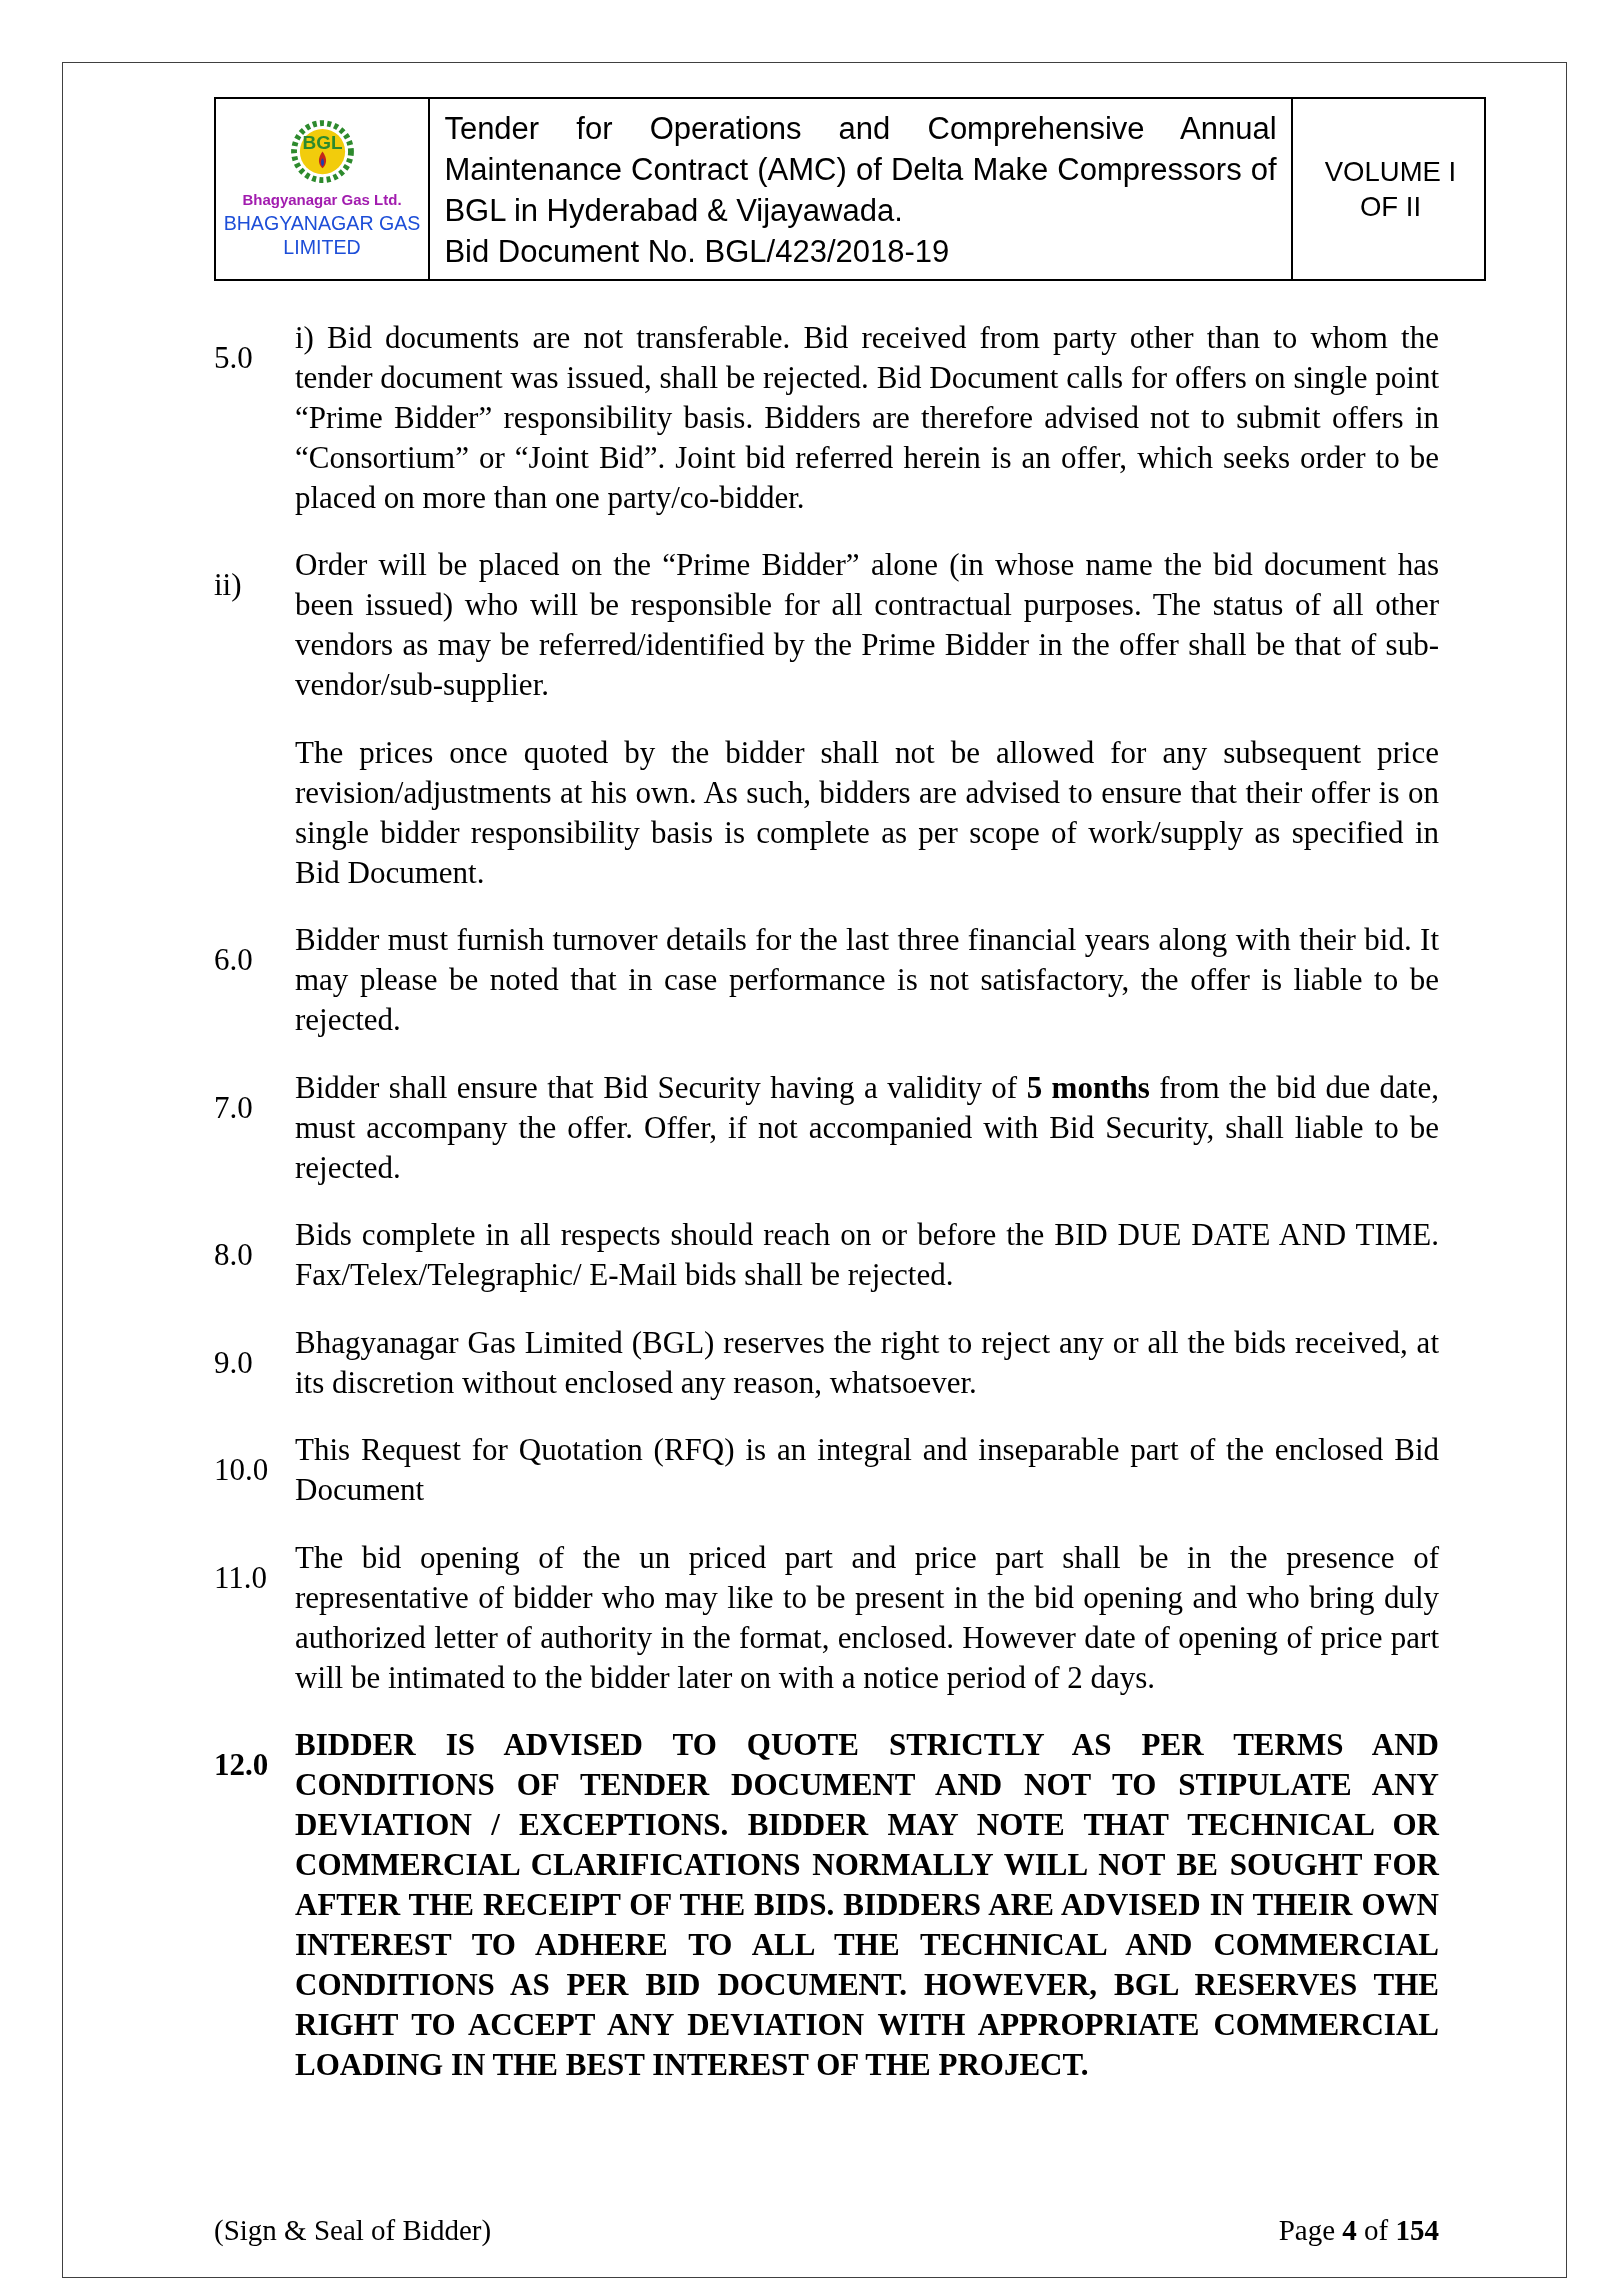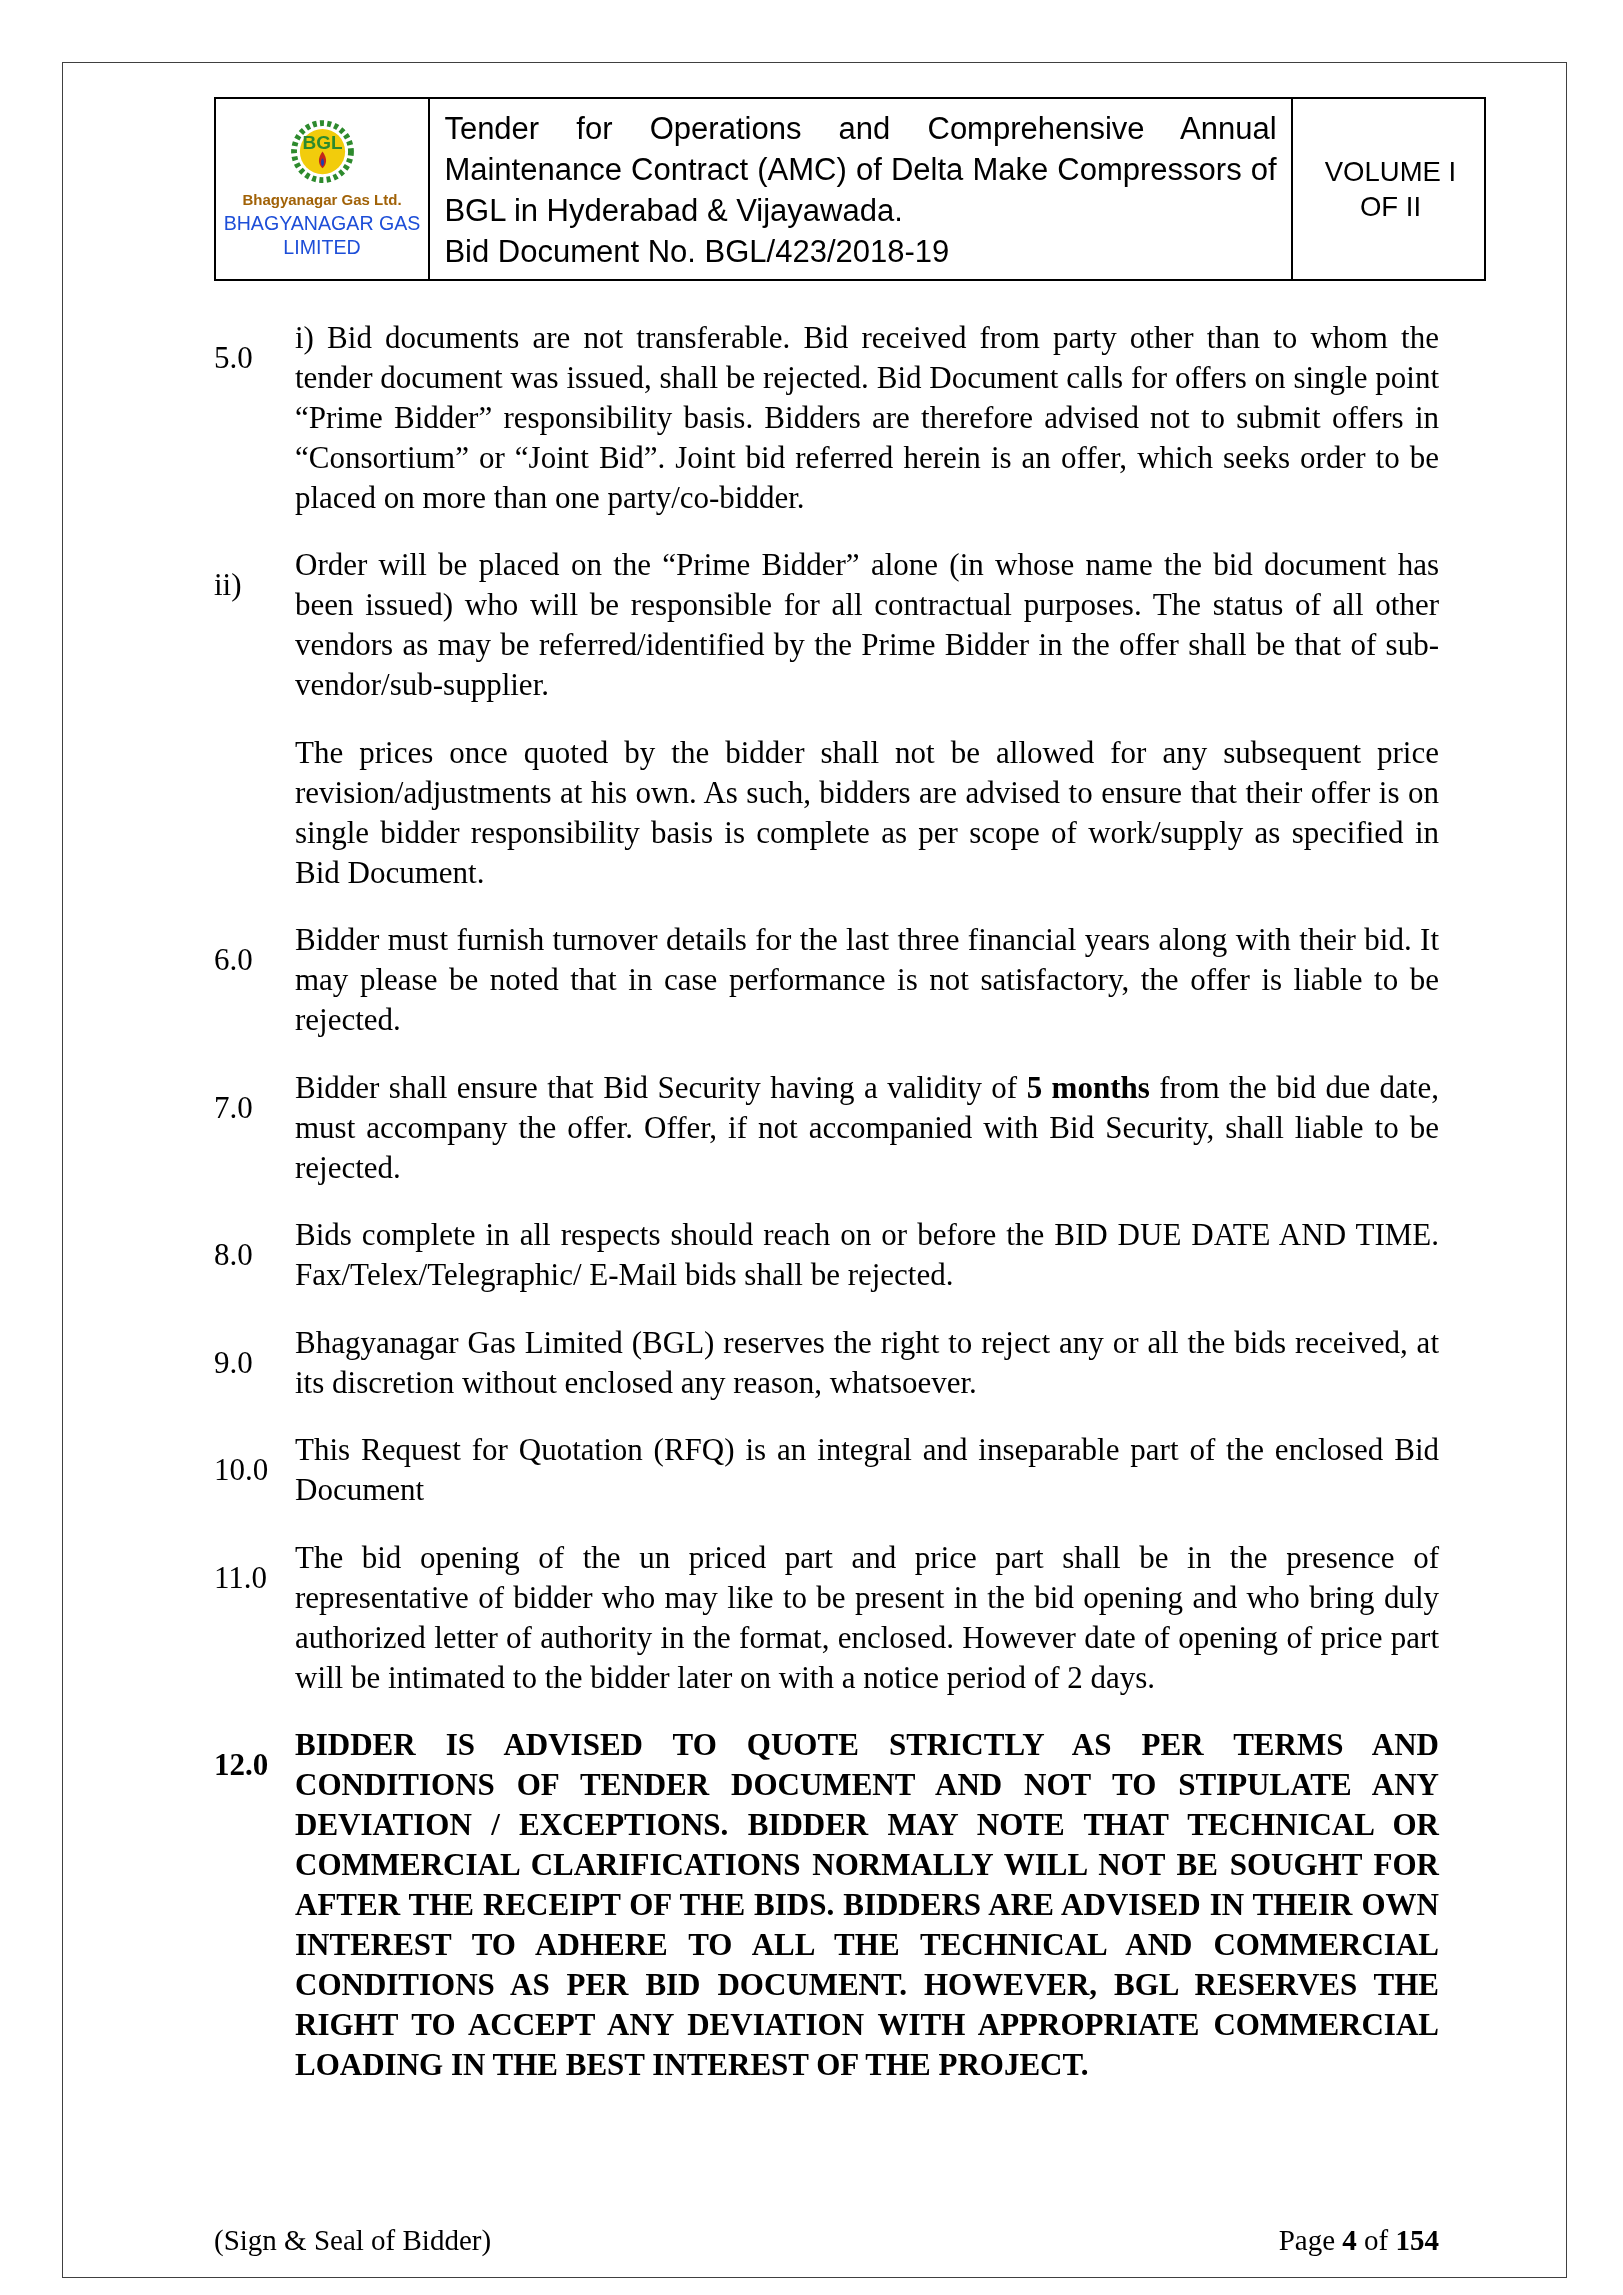--- a/index.html
+++ b/index.html
@@ -23,21 +23,21 @@
   .header-cell { border-right:2px solid #000; }
   .header-cell:last-child { border-right:none; }
 
   .logo-cell {
     display:flex; flex-direction:column; align-items:center; justify-content:center;
     padding:6.5px 3.9px;
     font-family:"Liberation Sans", sans-serif;
   }
   .logo-svg { width:77px; height:73px; display:block; }
   .logo-bgl-text { font:bold 26px "Liberation Sans", sans-serif; }
-  .logo-caption { font-size:15px; line-height:17.7px; color:#a16207; font-weight:bold; }
+  .logo-caption { font-size:15px; line-height:17.7px; color:#a21caf; font-weight:bold; }
   .company-name { font-size:19.6px; line-height:24px; text-align:center; margin-top:2.6px; color:#1d4ed8; }
 
   .title-cell { padding:9.2px 14.4px 6.5px 14.4px; font-family:"Liberation Sans", sans-serif; }
   .tender-title { font-size:31px; line-height:41px; text-align:justify; }
   .bid-doc-number { font-size:31px; line-height:41px; }
 
   .volume-cell {
     display:flex; flex-direction:column; align-items:center; justify-content:center;
     font-family:"Liberation Sans", sans-serif;
     font-size:27.5px; line-height:35px; text-align:center;
@@ -46,21 +46,21 @@
   
   .clause-list { margin:37px 0 0 151px; width:1225px; }
   .clause { display:flex; margin-bottom:27.5px; }
   .clause-num { width:81px; flex:none; font-size:31px; line-height:40px;margin-top:20px; }
   .clause-text { flex:1; font-size:31px; line-height:40px; text-align:justify; }
   .clause.bold-row { margin-top:17px; }
   .clause.bold-row .clause-text, .clause.bold-row .clause-num { font-weight:bold; }
 
   
   .footer {
-    position:absolute; bottom:19px; left:151px; width:1225px;
+    position:absolute; bottom:29px; left:151px; width:1225px;
     display:flex; justify-content:space-between; align-items:baseline;
     font-size:29px; line-height:36px;
   }
   .footer b { font-weight:bold; }
 </style>
 </head>
 <body>
 
 <div class="page-border">
 

